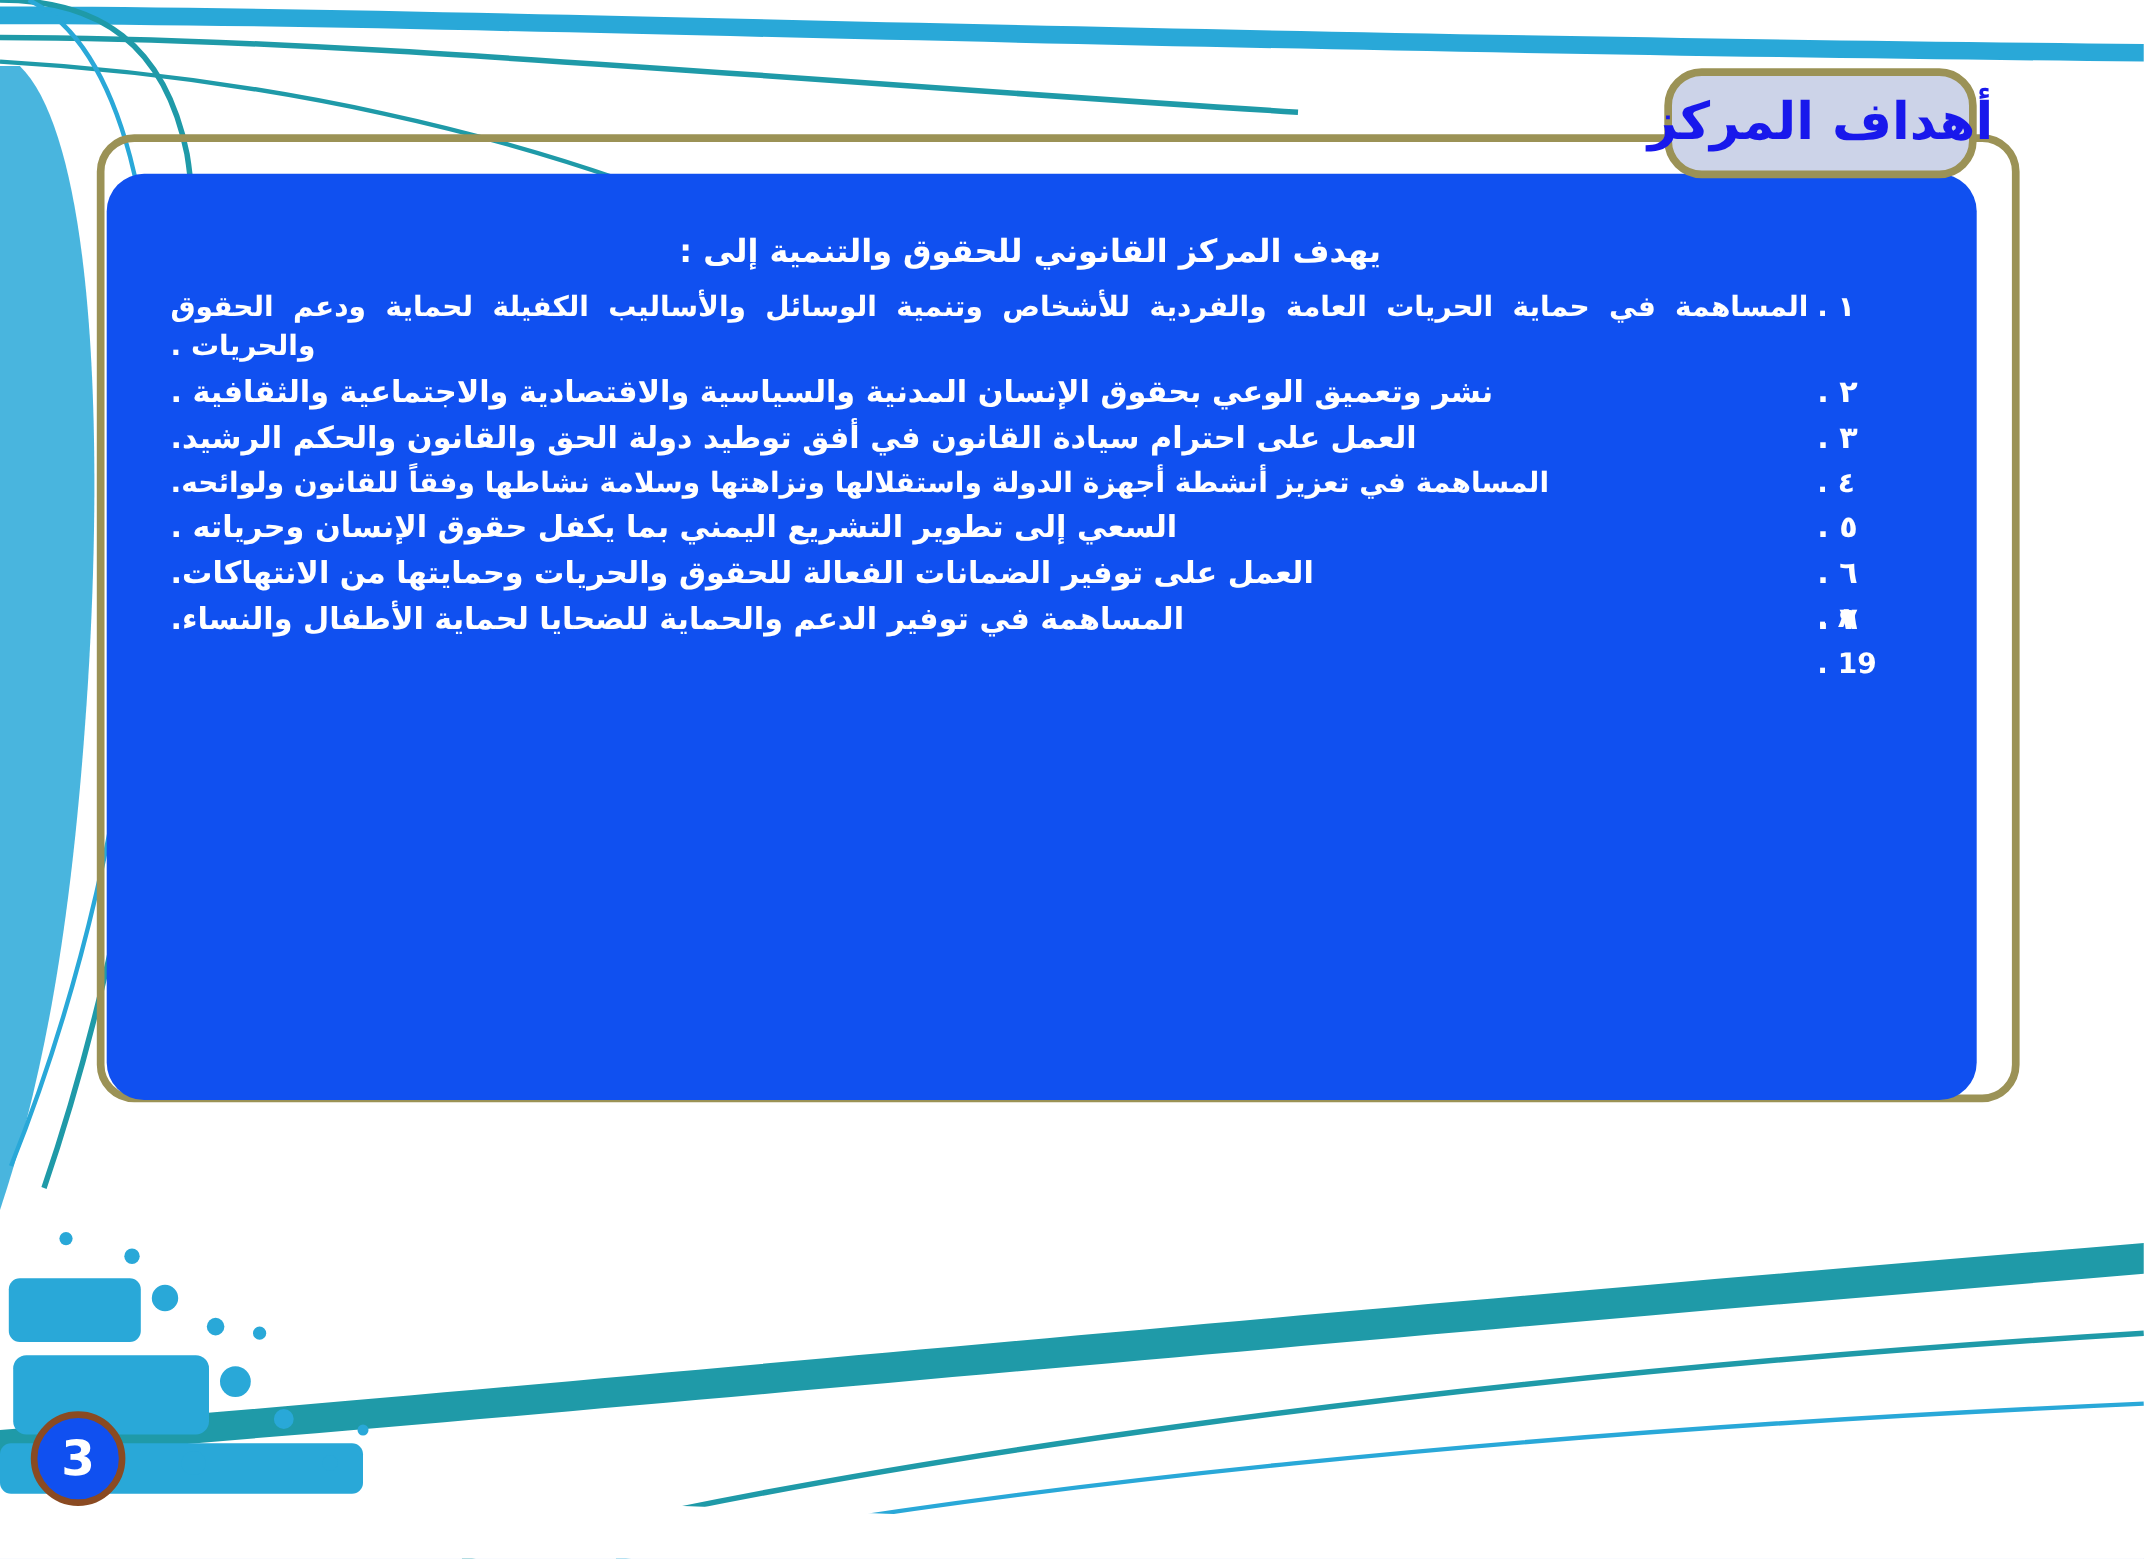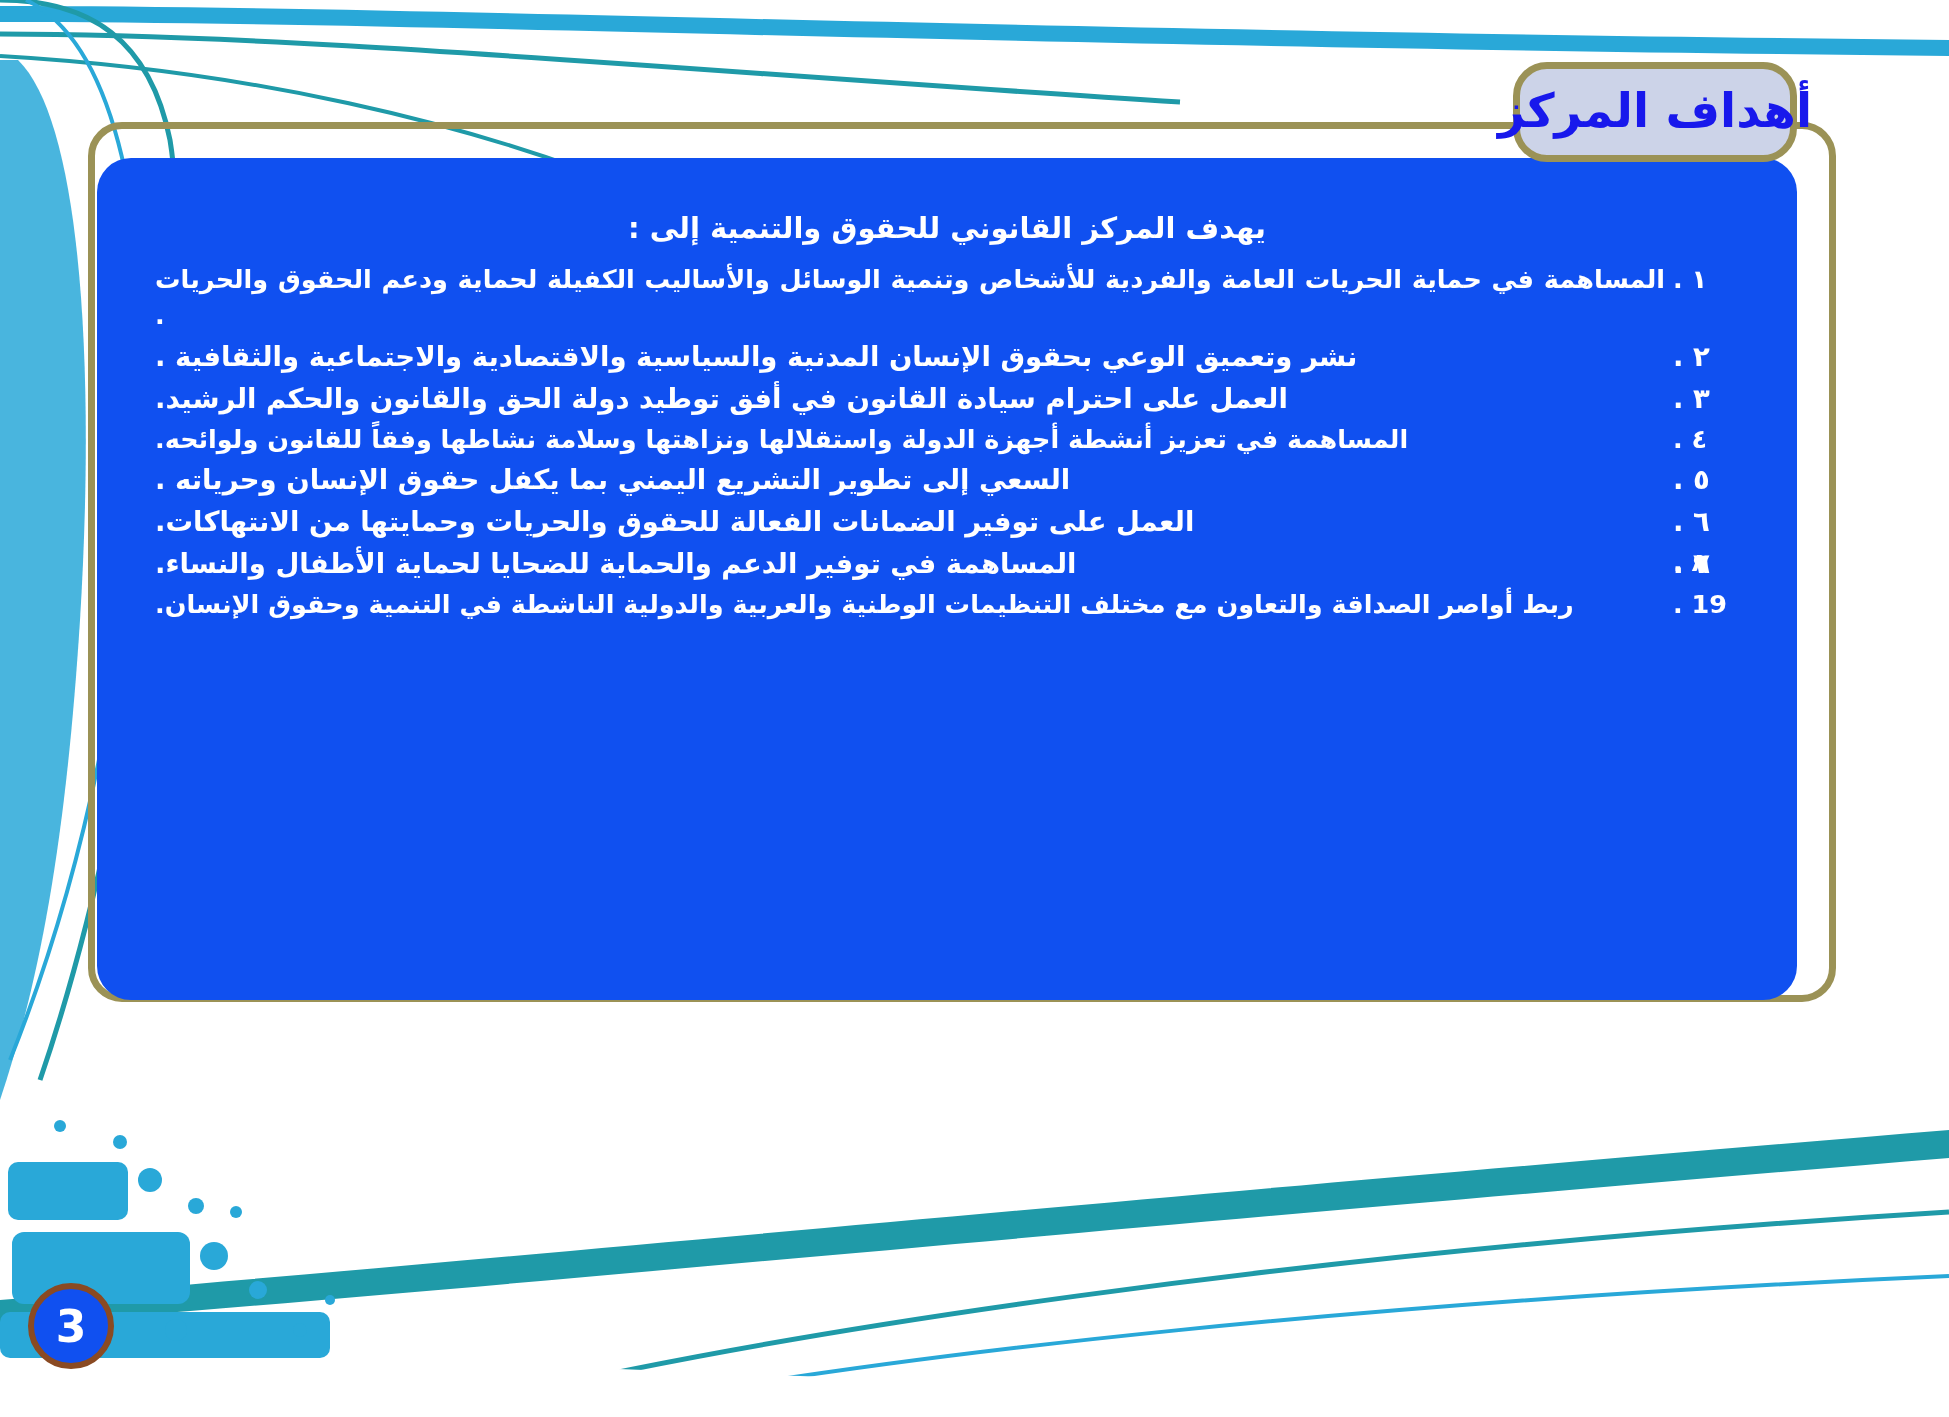--- a/index.html
+++ b/index.html
@@ -70,21 +70,21 @@
   #content-panel {
     position: absolute;
     left: 97px;
     top: 158px;
     width: 1700px;
     height: 842px;
     background: #1050f0;
     border-radius: 34px;
     z-index: 4;
     box-sizing: border-box;
-    padding: 52px 58px 20px 58px;
+    padding: 52px 79px 20px 58px;
     color: #ffffff;
   }
 
   #intro-line {
     text-align: center;
     font-size: 29px;
     font-weight: bold;
     line-height: 1.28;
     margin-bottom: 14px;
   }
@@ -188,21 +188,21 @@
     <ol id="goals-list">
         <li class="wide"><span class="num">١ .</span><span class="txt">المساهمة في حماية الحريات العامة والفردية للأشخاص وتنمية الوسائل والأساليب الكفيلة لحماية ودعم الحقوق والحريات .</span></li>
         <li><span class="num">٢ .</span><span class="txt">نشر وتعميق الوعي بحقوق الإنسان المدنية والسياسية والاقتصادية والاجتماعية والثقافية .</span></li>
         <li><span class="num">٣ .</span><span class="txt">العمل على احترام سيادة القانون في أفق توطيد دولة الحق والقانون والحكم الرشيد.</span></li>
         <li class="wide"><span class="num">٤ .</span><span class="txt">المساهمة في تعزيز أنشطة أجهزة الدولة واستقلالها ونزاهتها وسلامة نشاطها وفقاً للقانون ولوائحه.</span></li>
         <li><span class="num">٥ .</span><span class="txt">السعي إلى تطوير التشريع اليمني بما يكفل حقوق الإنسان وحرياته .</span></li>
         <li><span class="num">٦ .</span><span class="txt">العمل على توفير الضمانات الفعالة للحقوق والحريات وحمايتها من الانتهاكات.</span></li>
         <li><span class="num">٧ .</span></li>
         <li class="wide"><span class="num">٨ .</span></li>
         <li><span class="num">٩ .</span><span class="txt">المساهمة في توفير الدعم والحماية للضحايا لحماية الأطفال والنساء.</span></li>
-        <li class="wide"><span class="num">19 .</span><span class="txt">ربط أواصر الصداقة والتعاون مع مختلف التنظيمات الوطنية والعربية والدولية الناشطة في التنمية وحقوق الإنسان.</span></li>
+        <li class="wide"><span class="num">19 .</span></li>
       </ol>
   </div>
 
   <div id="page-badge">
     <span>3</span>
   </div>
 
 </div>
 
 </body></html>

